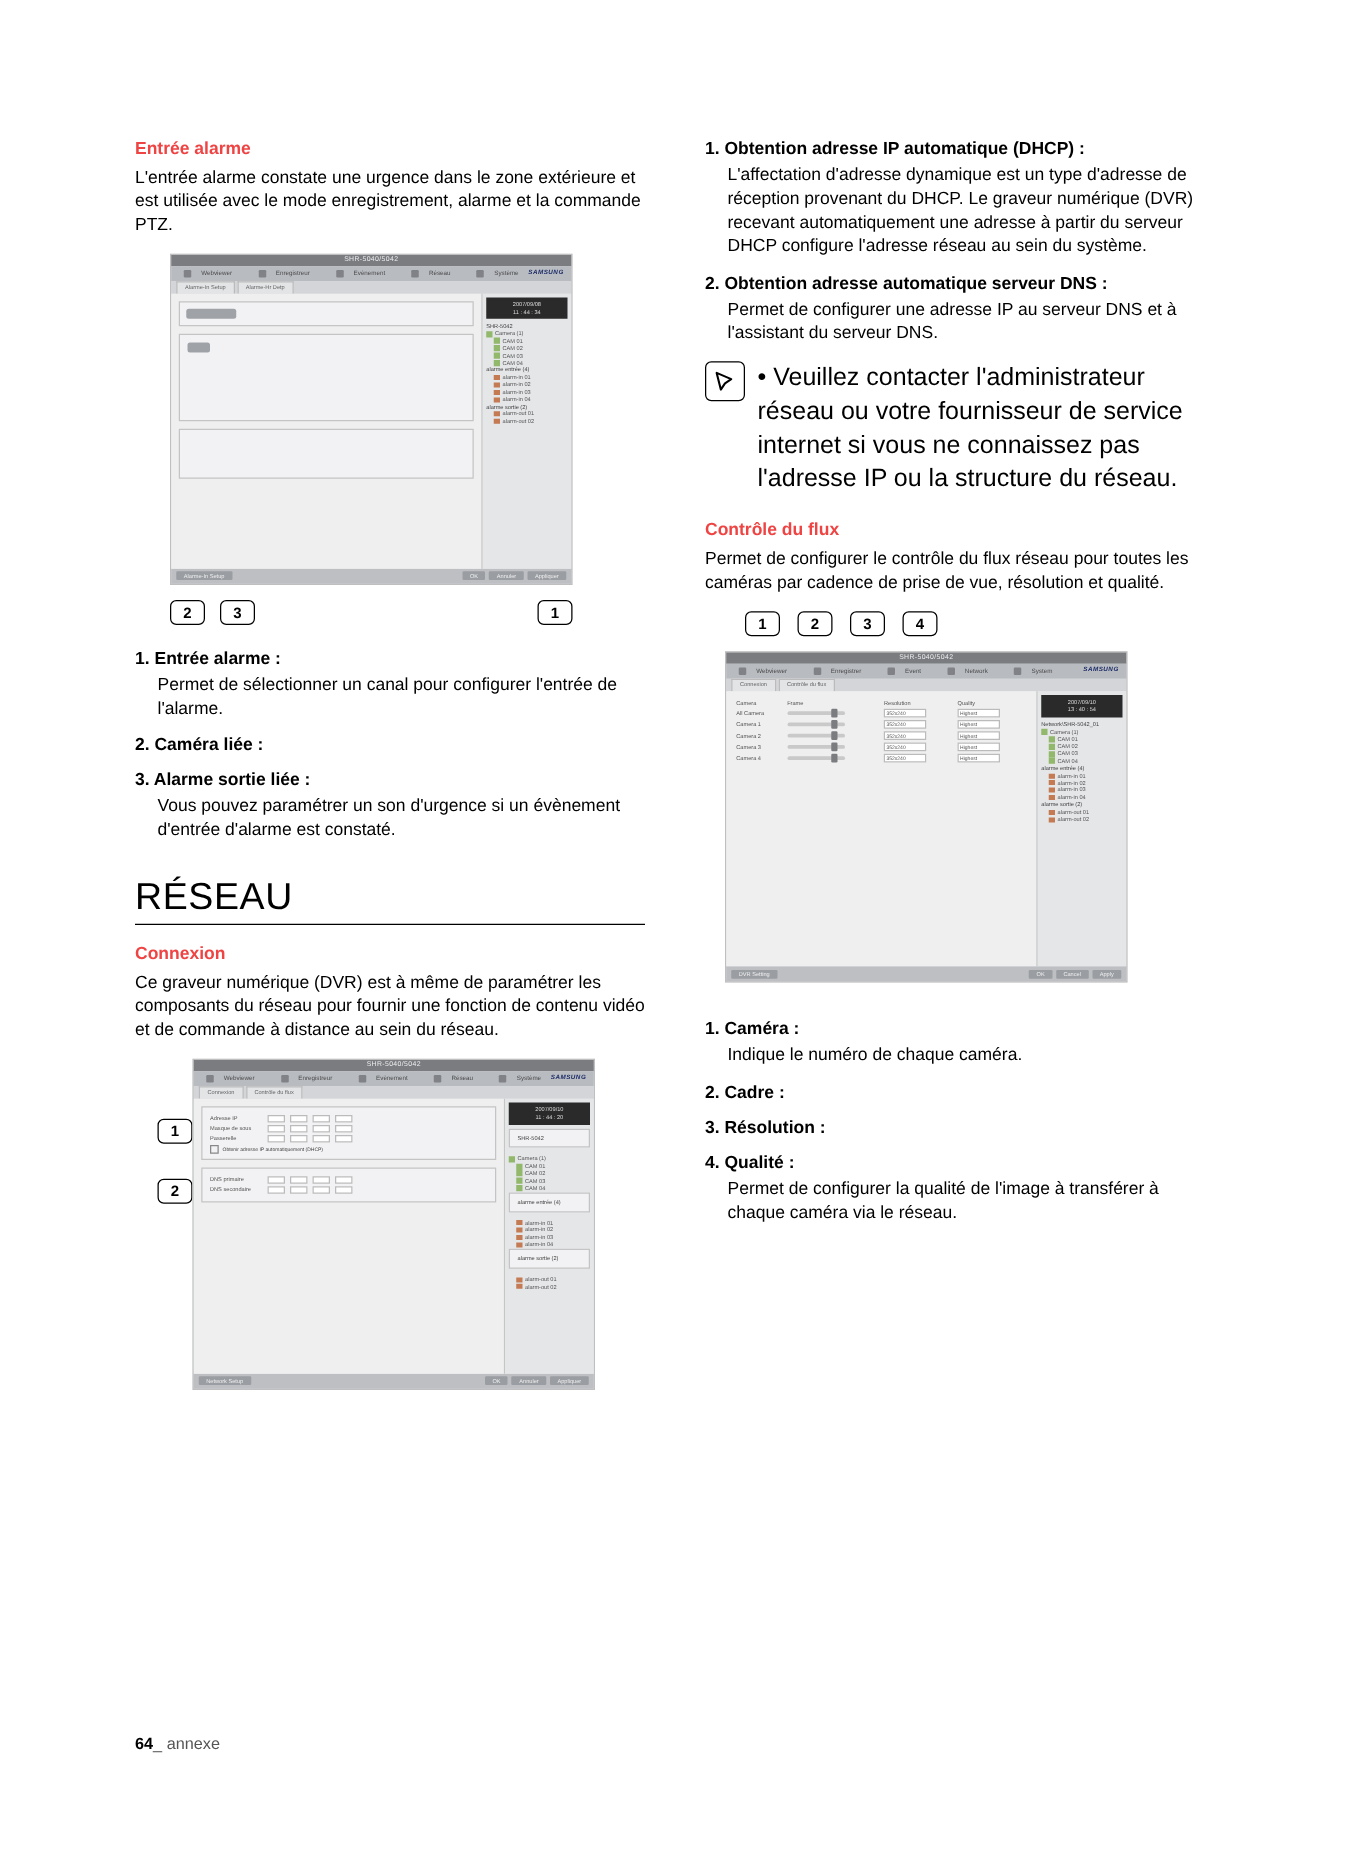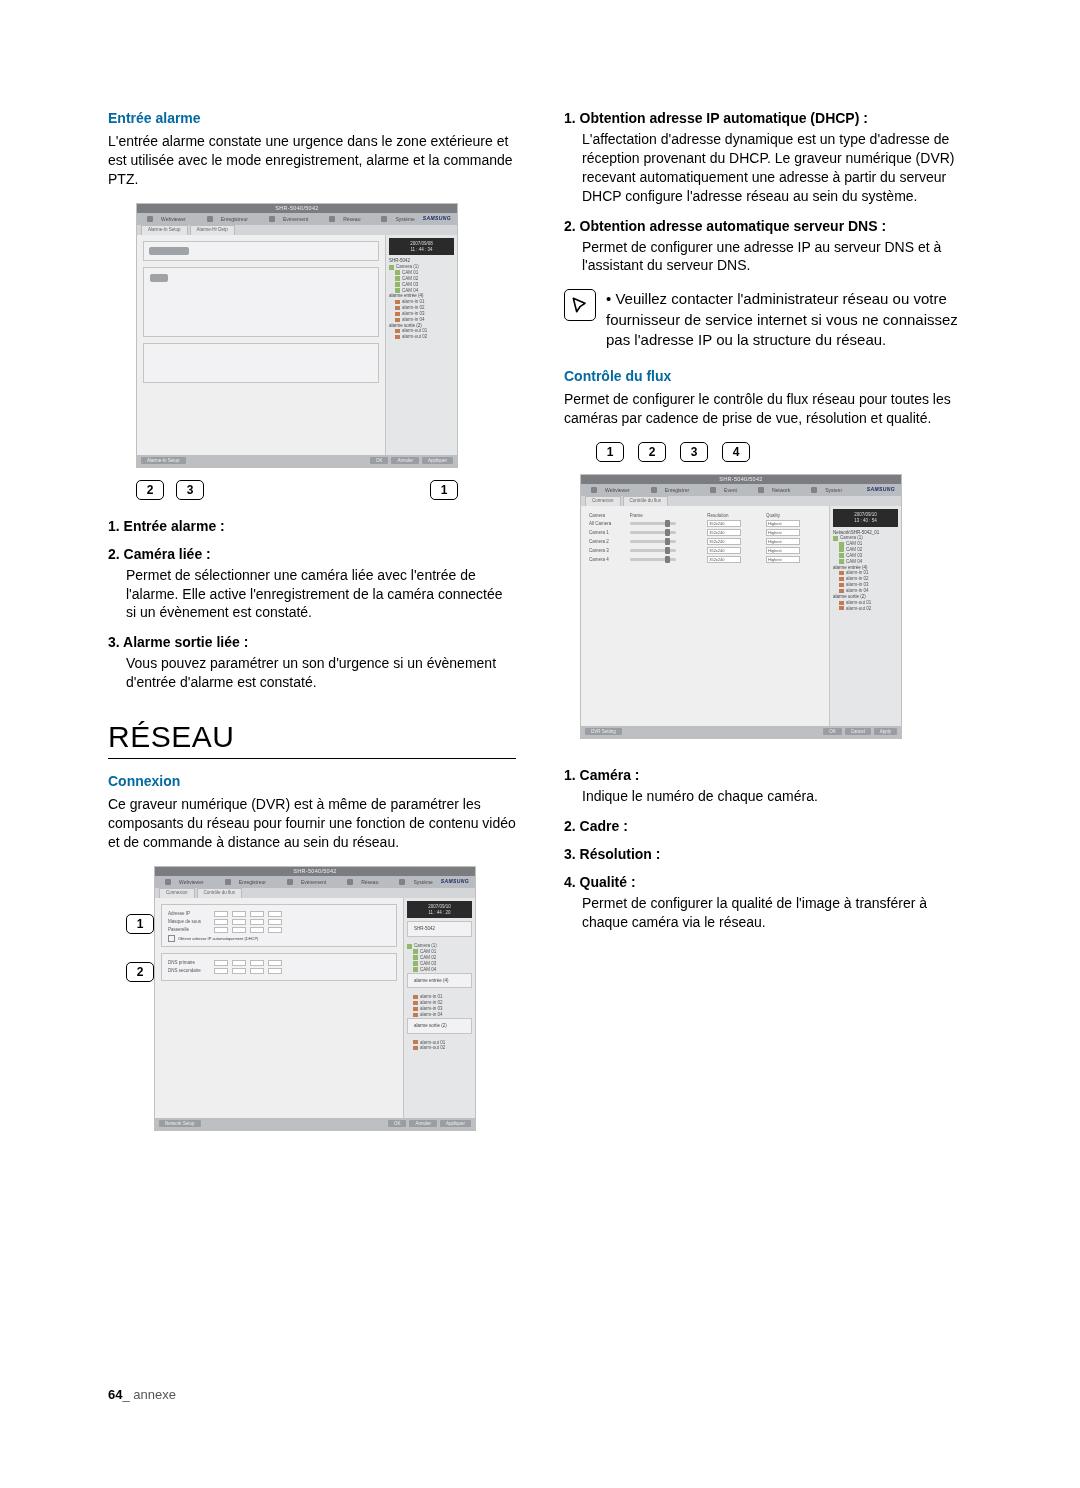--- a/index.html
+++ b/index.html
@@ -16,21 +16,21 @@
     gap: 48px;
   }
   .col {
     flex: 1;
     min-width: 0;
   }
   .subhead {
     font-weight: bold;
     font-size: 14px;
     margin-bottom: 6px;
-    color: #0369a1;
+    color: #ef4444;
   }
   .body-text {
     font-size: 14px;
     line-height: 1.35;
     margin-bottom: 14px;
   }
   .numbered-item {
     margin-bottom: 12px;
   }
   .numbered-item .num-title {
@@ -186,21 +186,21 @@
   
   .note-row{
     display:flex;gap:10px;align-items:flex-start;margin:14px 0 18px 0;
   }
   .note-icon{
     width:32px;height:32px;border:1.5px solid #000;border-radius:5px;
     display:flex;align-items:center;justify-content:center;flex-shrink:0;
   }
   .note-icon svg{width:20px;height:20px;}
   .note-text{
-    font-size:15px;line-height:1.35;
+    font-size:20px;line-height:1.35;
   }
   .note-text::before{content:"• ";}
 
   .page-footer{
     position:absolute;bottom:86px;left:108px;font-size:13px;color:#555;
   }
   .page-footer b{color:#000;}
 
   
   .dvr-net-wrap{position:relative;margin-left:28px;width:350px;}
@@ -299,24 +299,24 @@
     </div>
 
     <div class="callout-row spread">
       <div class="callout">2</div>
       <div class="callout">3</div>
       <div class="callout right-c">1</div>
     </div>
 
     <div class="numbered-item">
       <div class="num-title">1. Entrée alarme :</div>
+      <div class="num-body">Permet de sélectionner un canal pour configurer l'entrée de l'alarme.</div>
     </div>
     <div class="numbered-item">
       <div class="num-title">2. Caméra liée :</div>
-      <div class="num-body">Permet de sélectionner une caméra liée avec l'entrée de l'alarme. Elle active l'enregistrement de la caméra connectée si un évènement est constaté.</div>
     </div>
     <div class="numbered-item">
       <div class="num-title">3. Alarme sortie liée :</div>
       <div class="num-body">Vous pouvez paramétrer un son d'urgence si un évènement d'entrée d'alarme est constaté.</div>
     </div>
 
     <div class="section-title">RÉSEAU</div>
     <div class="subhead">Connexion</div>
     <div class="body-text">Ce graveur numérique (DVR) est à même de paramétrer les composants du réseau pour fournir une fonction de contenu vidéo et de commande à distance au sein du réseau.</div>
 

